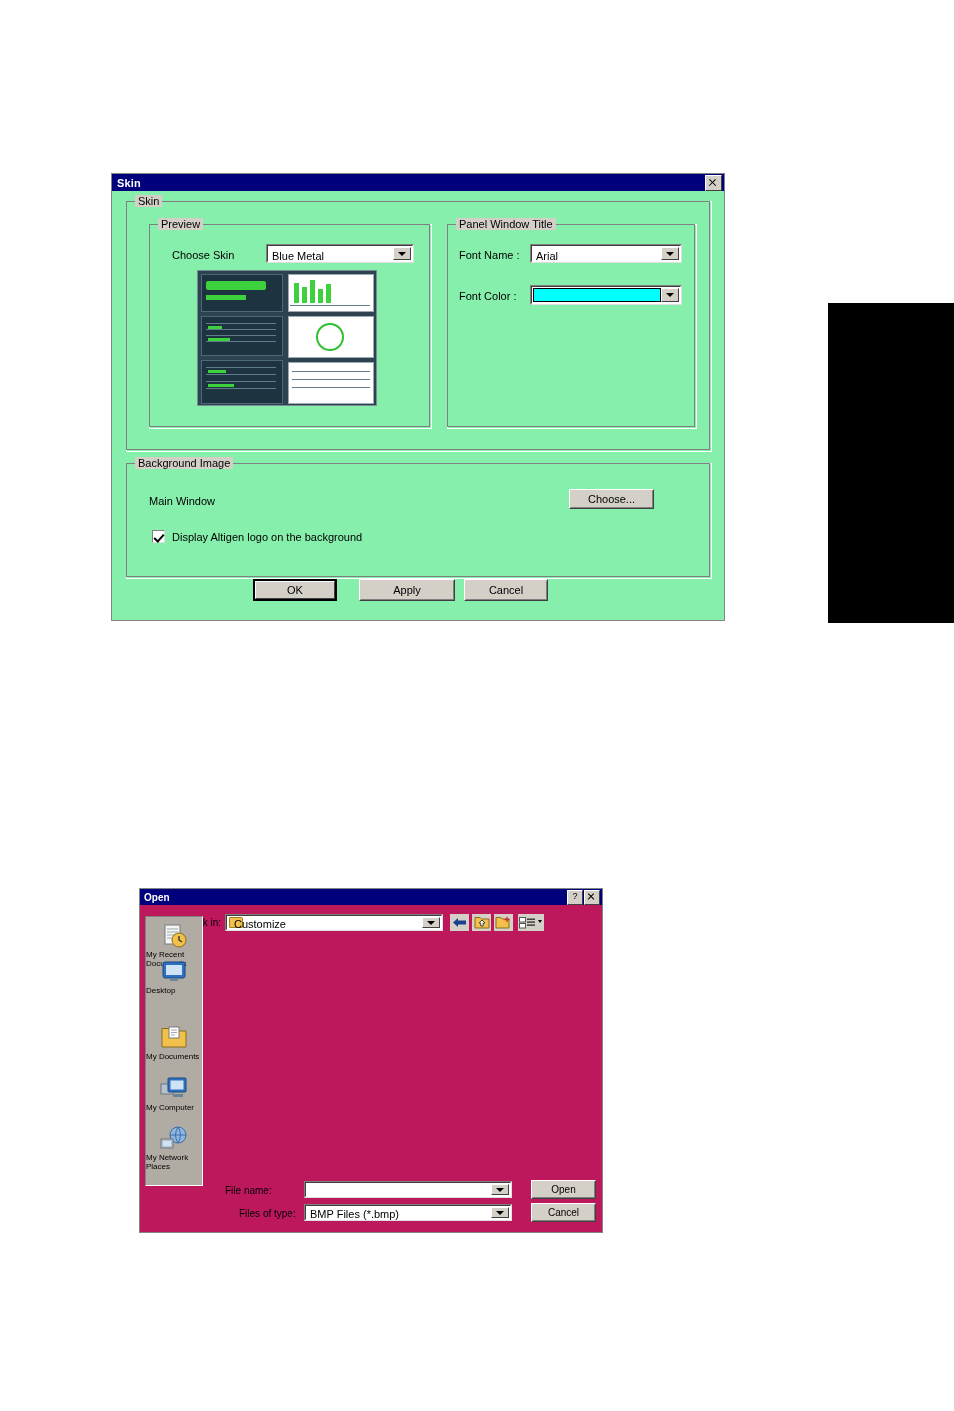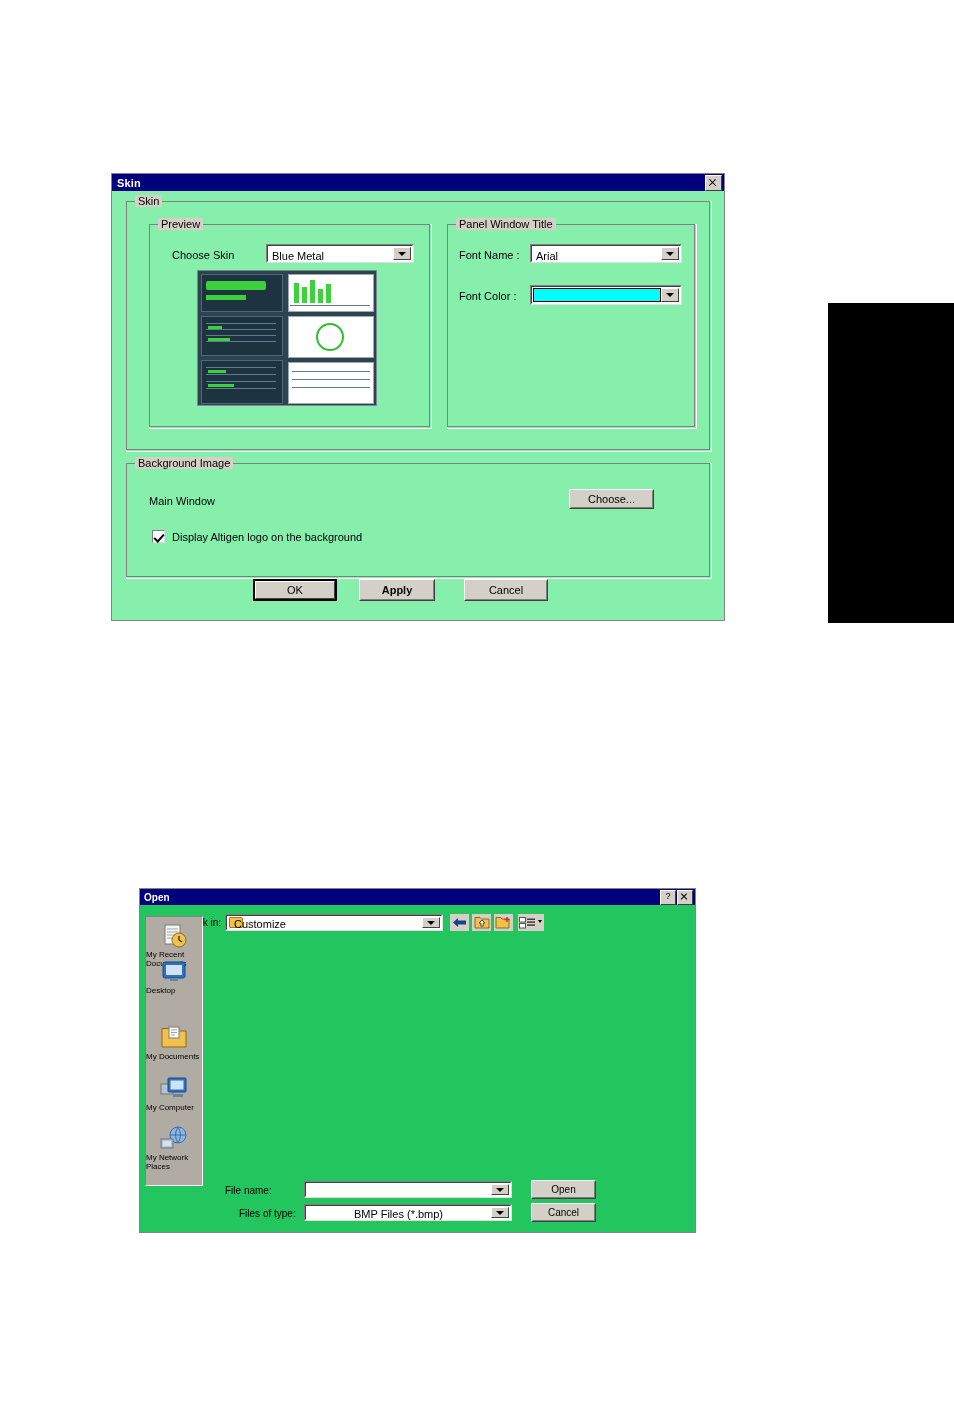--- a/index.html
+++ b/index.html
@@ -134,22 +134,22 @@
     border:1px solid #808080;border-right-color:#dfdfdf;border-bottom-color:#dfdfdf;
     box-sizing:border-box;
   }
   .checkbox::after{
     content:"";position:absolute;left:3px;top:1px;width:4px;height:8px;
     border:solid #000;border-width:0 2px 2px 0;transform:rotate(42deg);
   }
 
   
   .open-dialog{
-    position:absolute;left:139px;top:888px;width:557px;height:345px;
-    background:#22c55e;border:1px solid #848484;box-sizing:border-box;
+    position:absolute;left:139px;top:888px;width:464px;height:345px;
+    background:#be185d;border:1px solid #848484;box-sizing:border-box;
   }
   .open-titlebar{
     height:16px;background:#00007d;display:flex;align-items:center;padding:0 2px 0 4px;
   }
   .open-title{color:#fff;font-size:10px;font-weight:bold;}
   .tb-btn{
     width:14px;height:13px;background:#d4d0c8;margin-left:1px;
     border:1px solid #ffffff;border-right-color:#404040;border-bottom-color:#404040;
     position:relative;font-size:9px;line-height:11px;text-align:center;color:#000;
   }
@@ -307,21 +307,21 @@
     </div>
 
     <div class="checkbox" style="left:25px;top:66px;"></div>
     <span class="lbl" style="left:45px;top:67px;">Display Altigen logo on the background</span>
   </div>
 
   <div class="btn default" style="left:141px;top:405px;width:84px;height:22px;">
     <span class="btn-inner"></span>
     <span class="blabel">OK</span>
   </div>
-  <div class="btn" style="left:247px;top:405px;width:76px;height:22px;font-weight:bold;">
+  <div class="btn" style="left:247px;top:405px;width:96px;height:22px;">
     <span class="btn-inner"></span>
     <span class="blabel">Apply</span>
   </div>
   <div class="btn" style="left:352px;top:405px;width:84px;height:22px;">
     <span class="btn-inner"></span>
     <span class="blabel">Cancel</span>
   </div>
 </div>
 
 <div class="open-dialog">
@@ -436,21 +436,21 @@
   <span class="small-lbl" style="left:85px;top:296px;">File name:</span>
   <div class="combo" style="left:164px;top:292px;width:208px;height:17px;">
     <span class="inner-border"></span>
     <span class="ctext"></span>
     <span class="arrow-btn">
         <span class="tri"></span>
       </span>
   </div>
 
   <span class="small-lbl" style="left:85px;top:319px;padding-left:14px;">Files of type:</span>
-  <div class="combo" style="left:164px;top:315px;width:208px;height:17px;padding-left:44px;">
+  <div class="combo" style="left:164px;top:315px;width:208px;height:17px;">
     <span class="inner-border"></span>
     <span class="ctext">BMP Files (*.bmp)</span>
     <span class="arrow-btn">
         <span class="tri"></span>
       </span>
   </div>
 
   <div class="btn" style="left:391px;top:291px;width:65px;height:19px;font-size:10px;">
     <span class="btn-inner"></span>
     <span class="blabel">Open</span>

